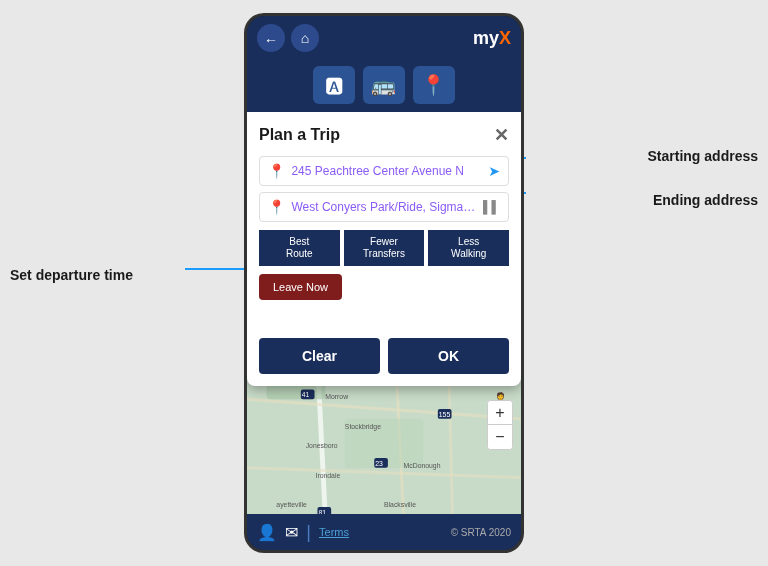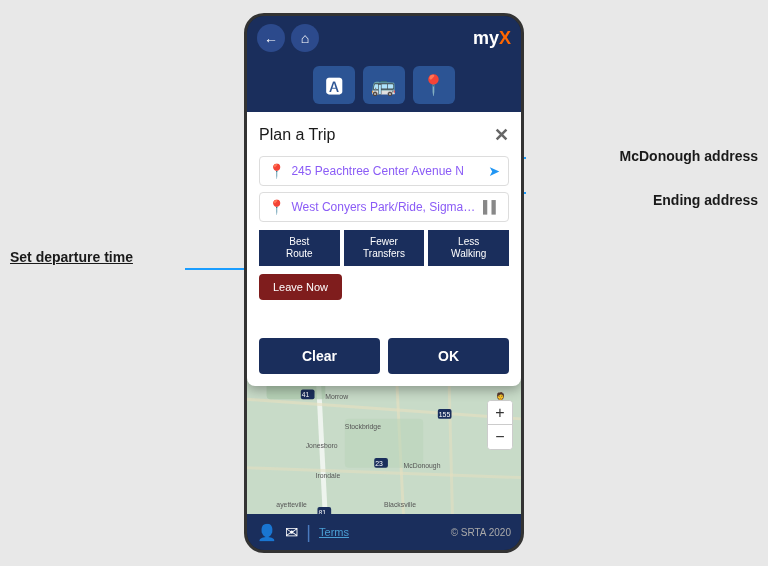--- a/index.html
+++ b/index.html
@@ -36,23 +36,22 @@
       right: 10px;
     }
 
     .annotation-ending {
       top: 185px;
       right: 10px;
       margin-top: 7px;
     }
 
     .annotation-departure {
-      top: 249px;
+      top: 267px;
       left: 10px;
-      text-decoration: underline;
     }
 
     
     .phone {
       position: absolute;
       left: 50%;
       top: 50%;
       transform: translate(-50%, -50%);
       width: 280px;
       height: 540px;
@@ -154,21 +153,21 @@
 
     .modal-header {
       display: flex;
       justify-content: space-between;
       align-items: center;
       margin-bottom: 10px;
     }
 
     .modal-title {
       font-size: 16px;
-      font-weight: normal;
+      font-weight: bold;
       color: #1a1a1a;
     }
 
     .modal-close {
       font-size: 18px;
       color: #666;
       cursor: pointer;
       font-weight: bold;
     }
 
@@ -328,21 +327,21 @@
       bottom: 115px;
       font-size: 20px;
     }
   </style>
 </head>
 <body>
 
 <div class="page-wrapper">
 
   <div class="annotation annotation-starting">
-    <span>McDonough address</span>
+    <span>Starting address</span>
   </div>
   <div class="annotation annotation-ending">
     <span>Ending address</span>
   </div>
   <div class="annotation annotation-departure">
     <span>Set departure time</span>
   </div>
 
   <div style="position:absolute; top:157px; right:242px; width:120px; height:2px; background:#1a9dff;"></div>
   <div style="position:absolute; top:192px; right:242px; width:100px; height:2px; background:#1a9dff;"></div>

